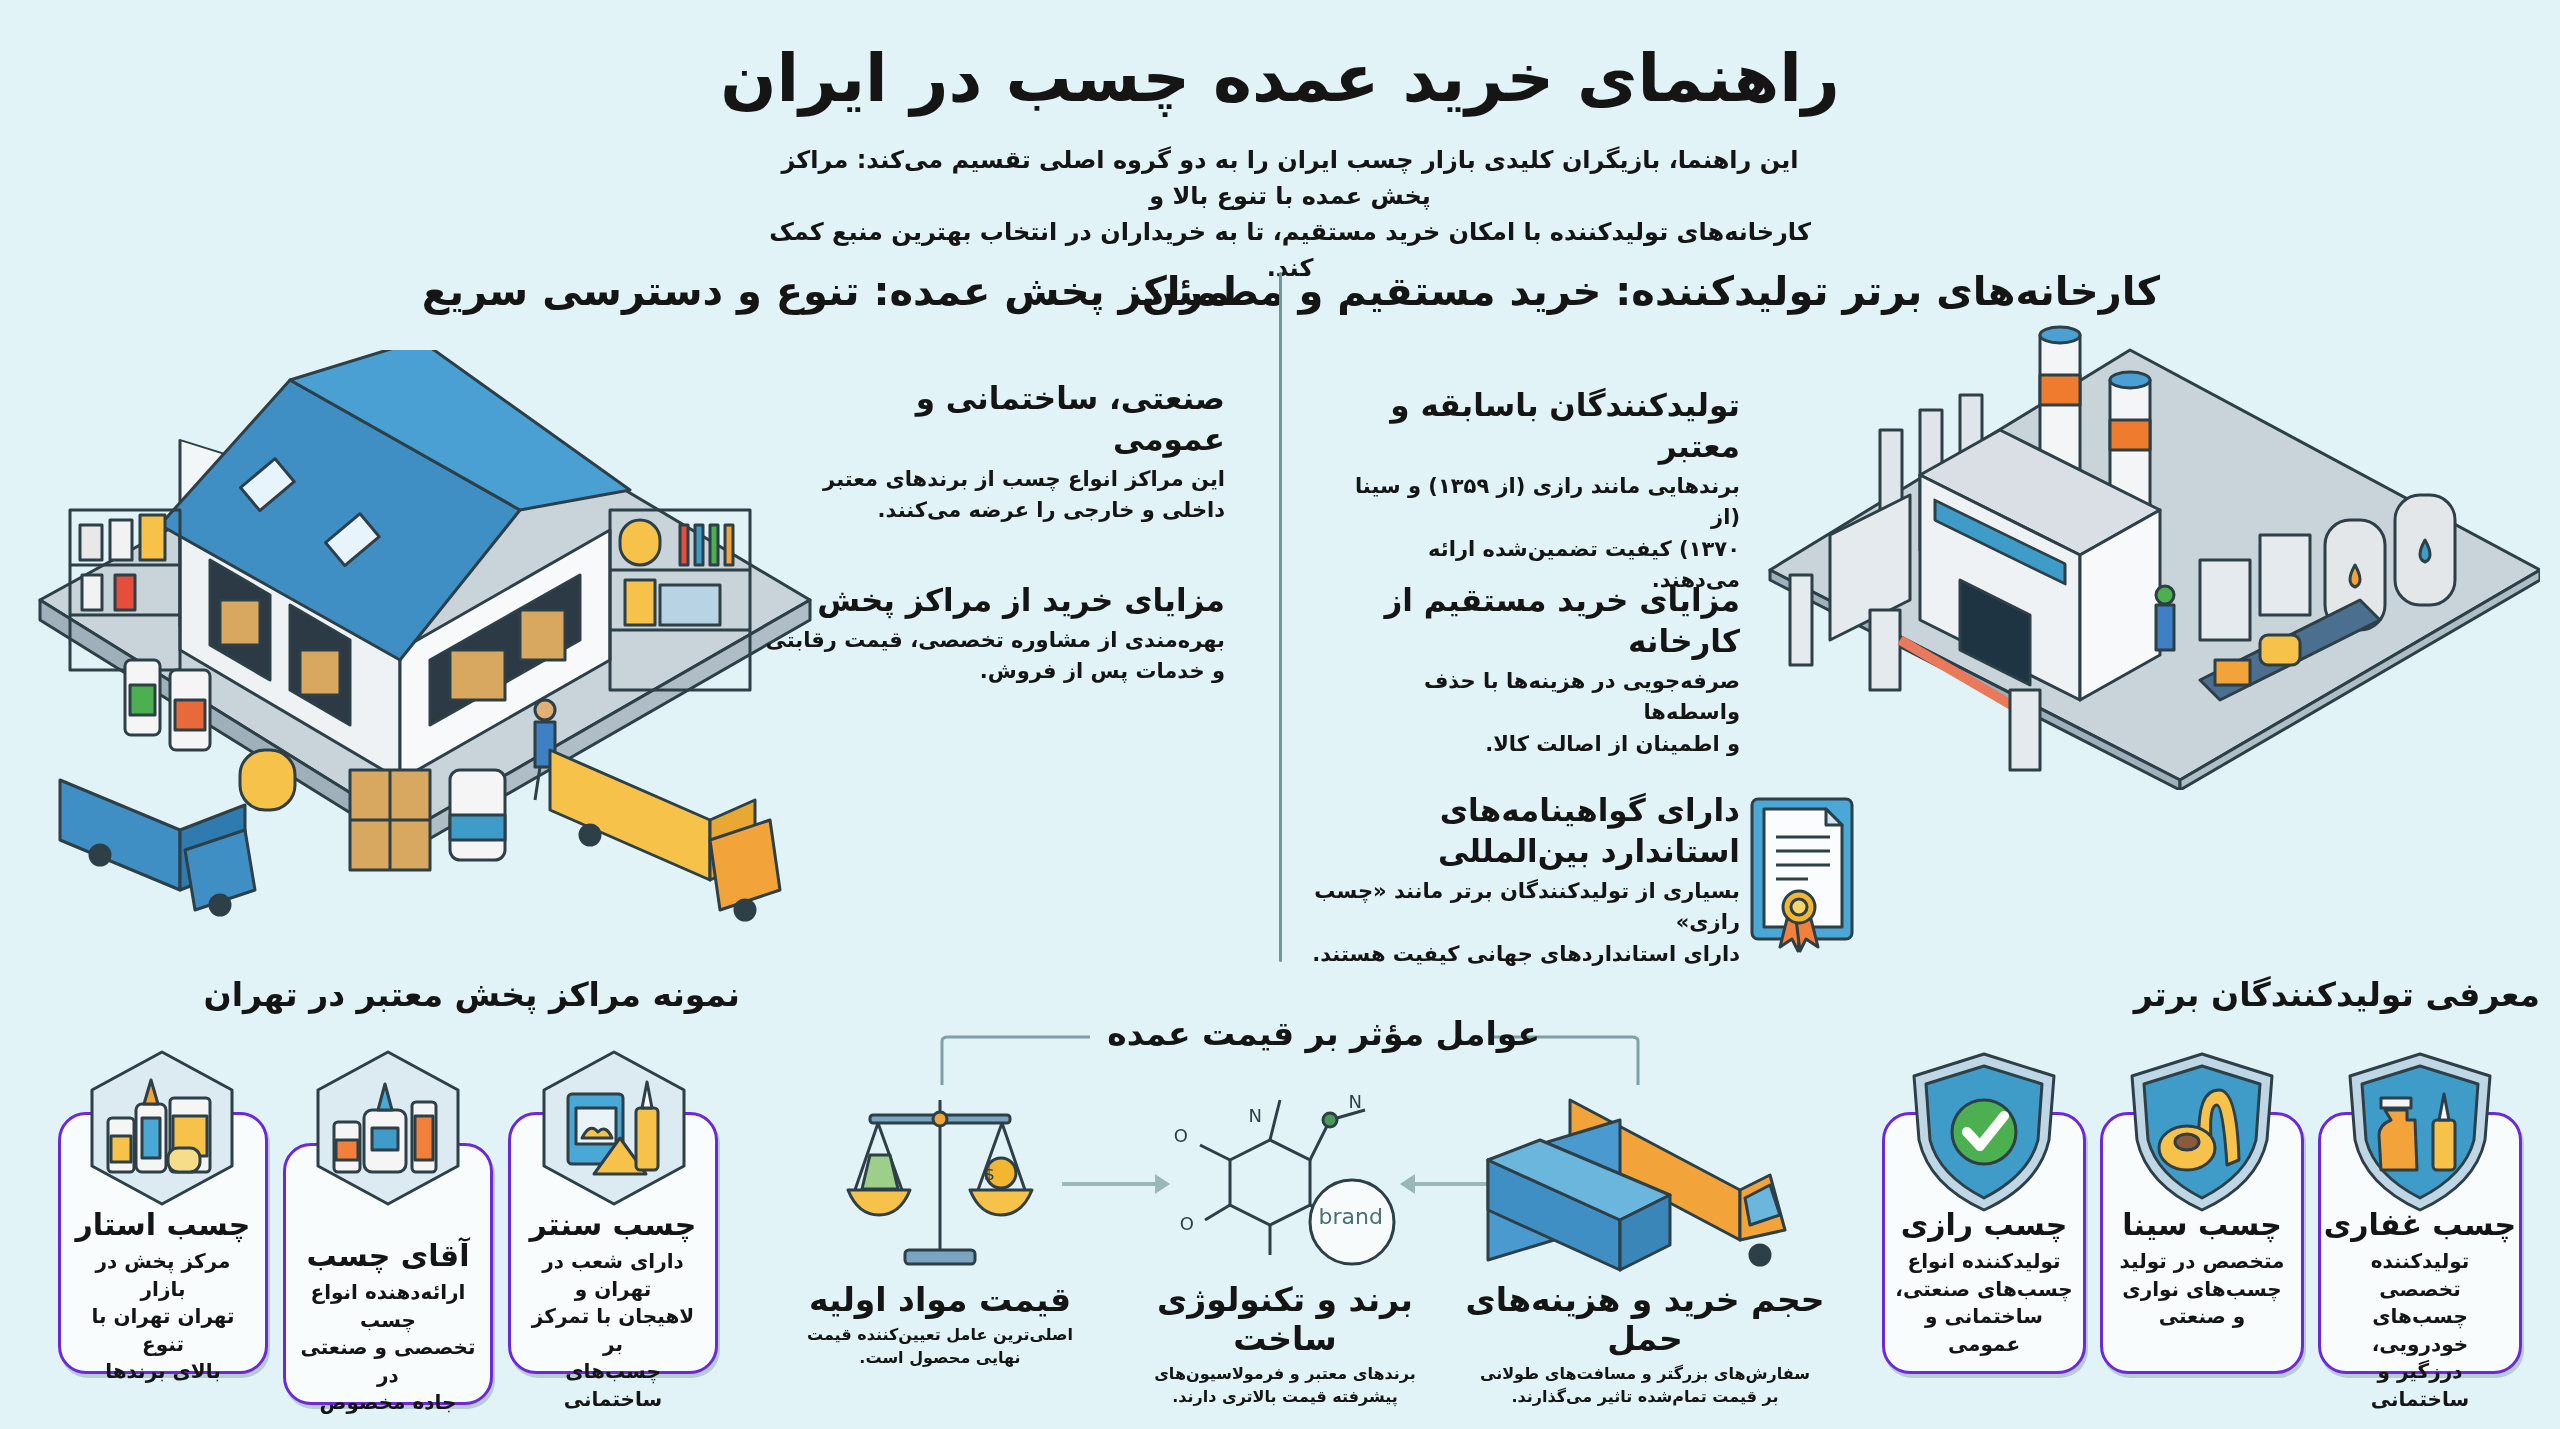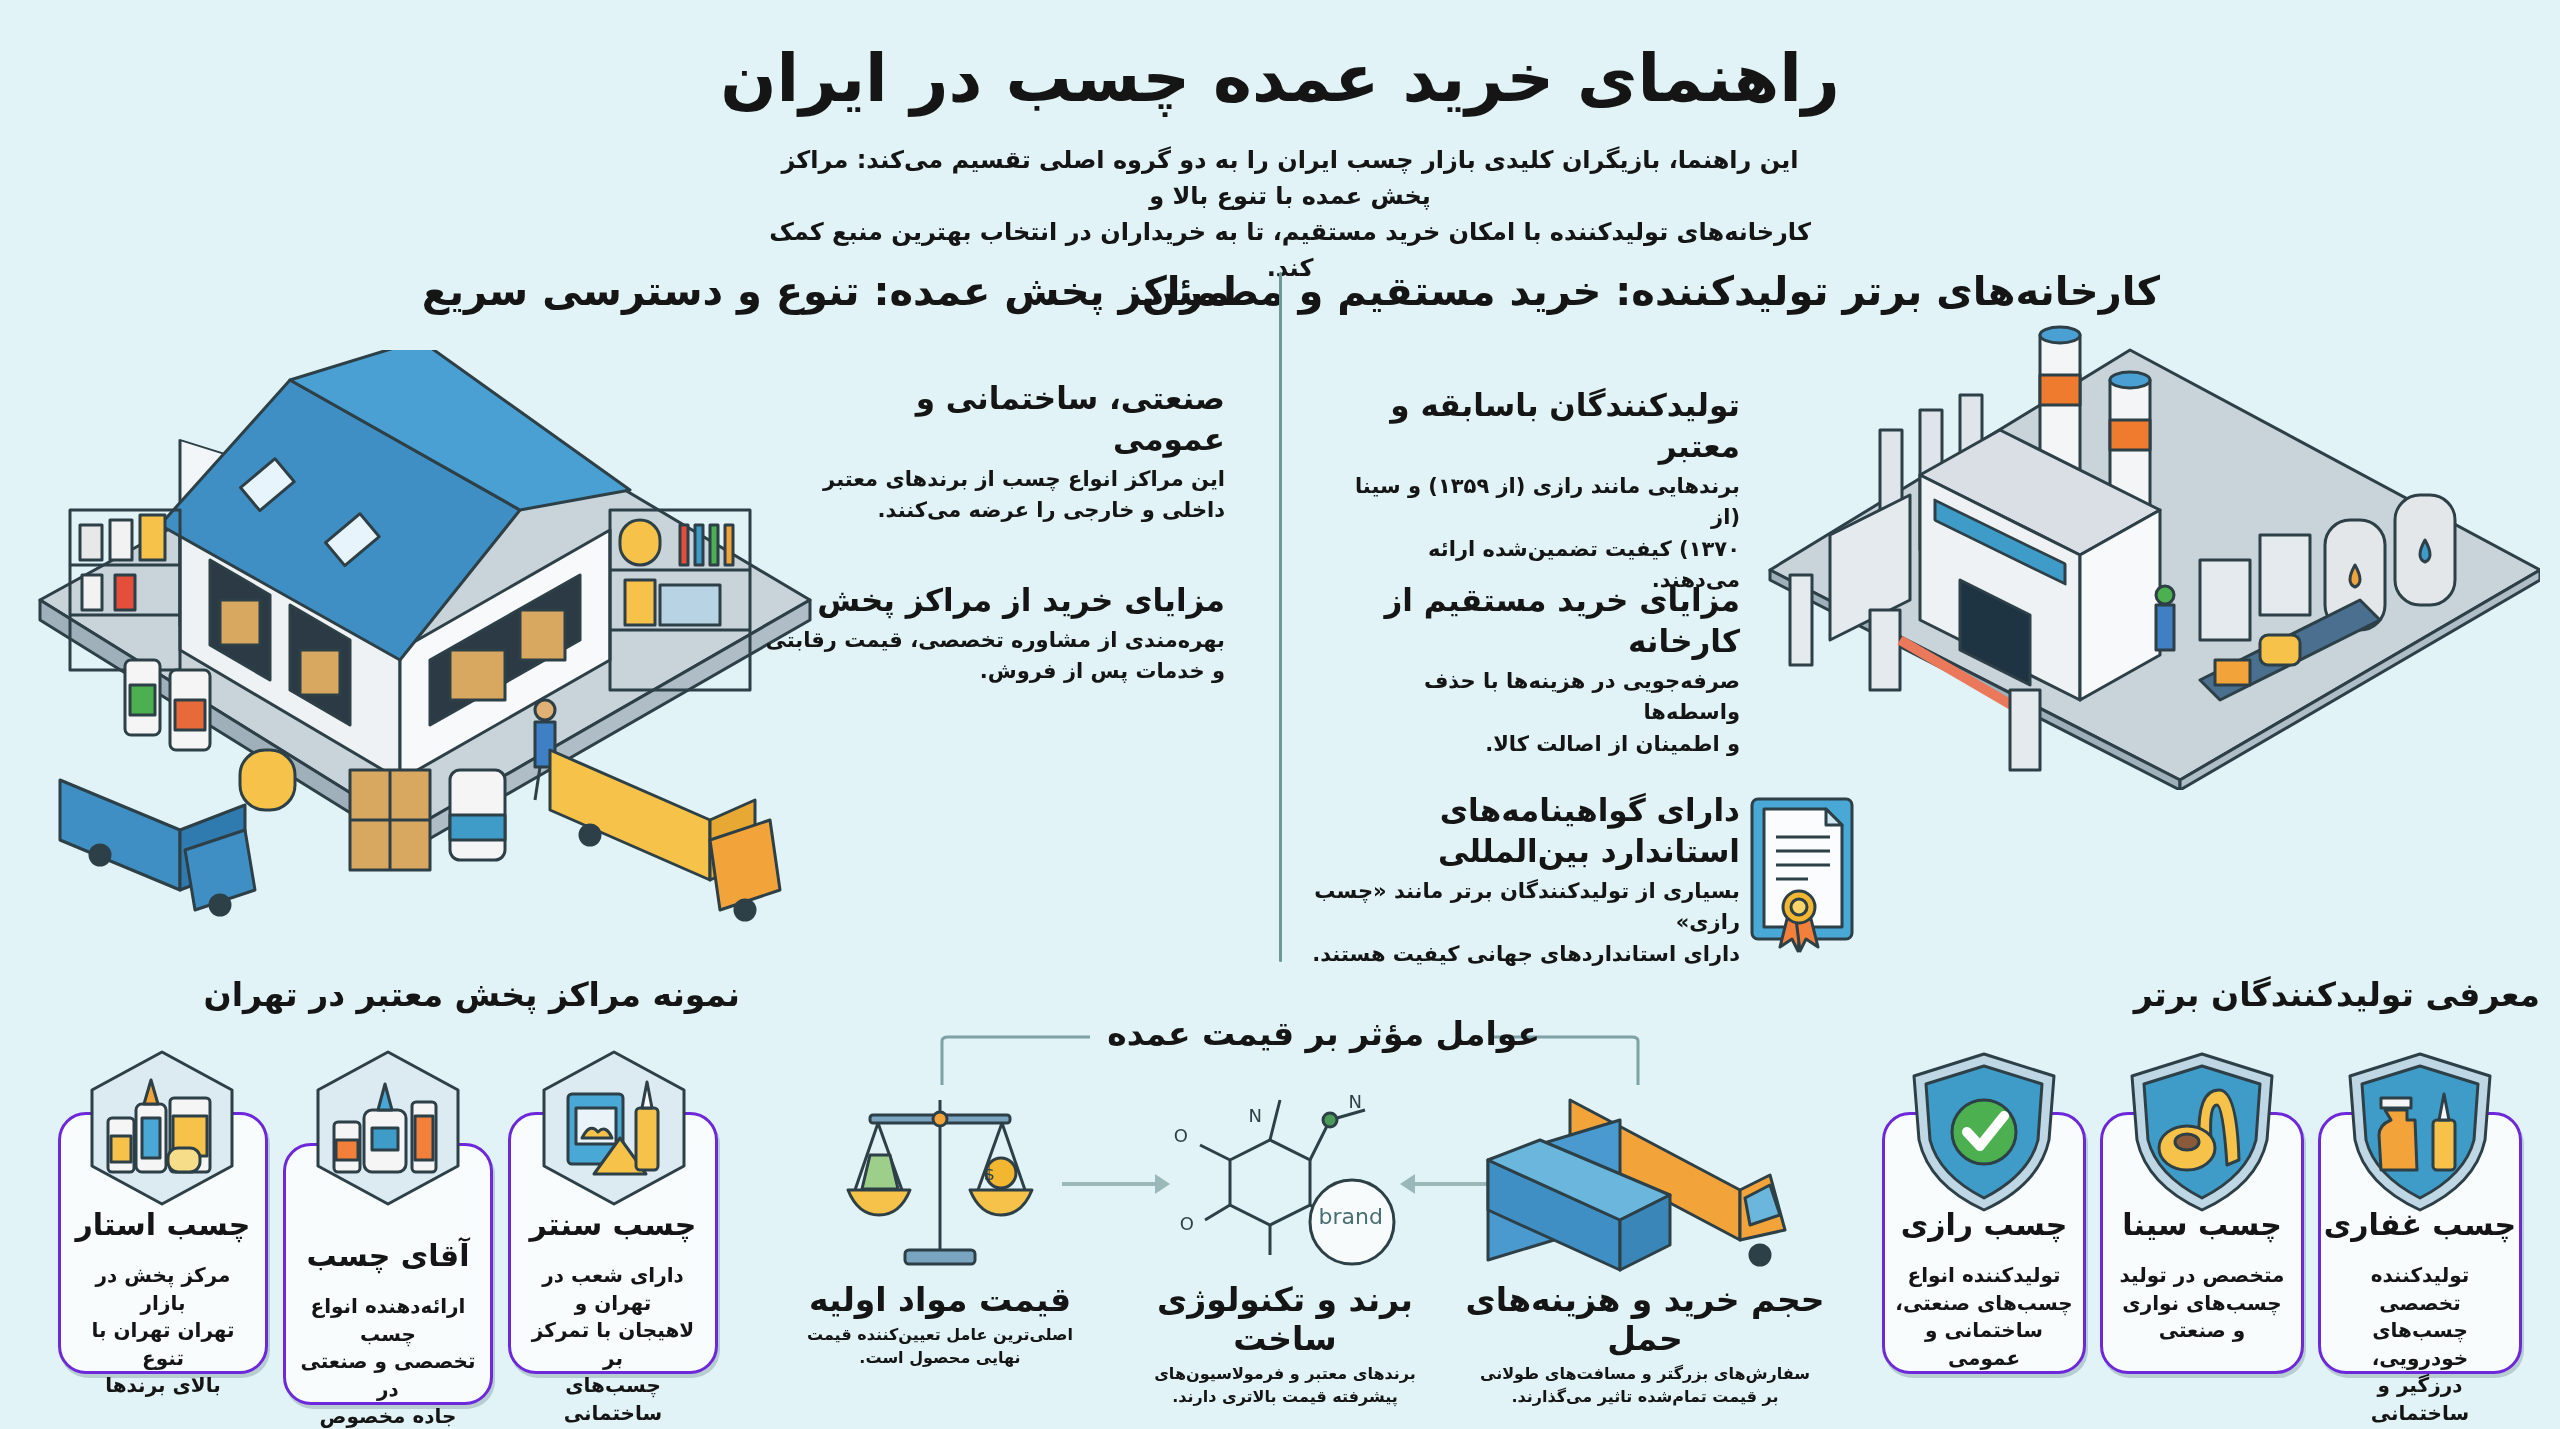--- a/index.html
+++ b/index.html
@@ -29,21 +29,21 @@
   .block .bp { font-size: 21px; font-weight: bold; line-height: 1.5; margin-top: 4px; }
 
   .sub-heading { font-size: 33px; font-weight: 900; white-space: nowrap; text-align: right; }
 
   .card {
     position: absolute; background: #f8fcfd; border: 3px solid #6d28d9;
     border-radius: 28px; box-shadow: 2px 4px 0 rgba(60,90,100,.25);
     text-align: center;
   }
   .card .ct { font-size: 30px; font-weight: 900; margin-top: 0; }
-  .card .cp { font-size: 20px; font-weight: bold; line-height: 1.38; margin-top: 20px; padding: 0 10px; }
+  .card .cp { font-size: 20px; font-weight: bold; line-height: 1.38; margin-top: 6px; padding: 0 10px; }
   .badge { position: absolute; }
 
   .factor { position: absolute; text-align: center; }
   .factor .ft { font-size: 33px; font-weight: 900; }
   .factor .fp { font-size: 16px; font-weight: bold; line-height: 1.45; margin-top: 4px; }
   svg { display: block; }
 </style>
 </head>
 <body>
 

